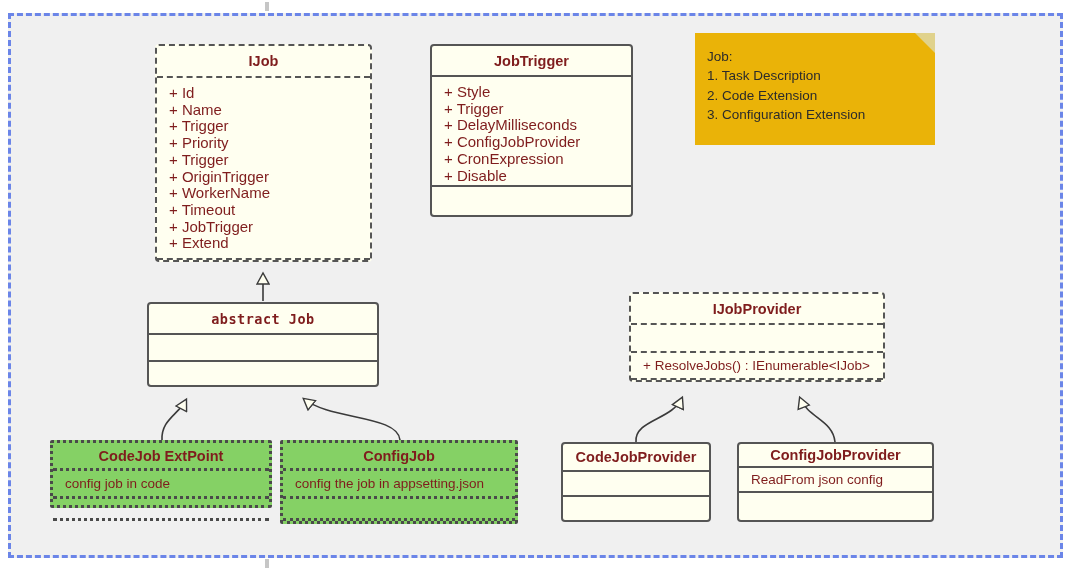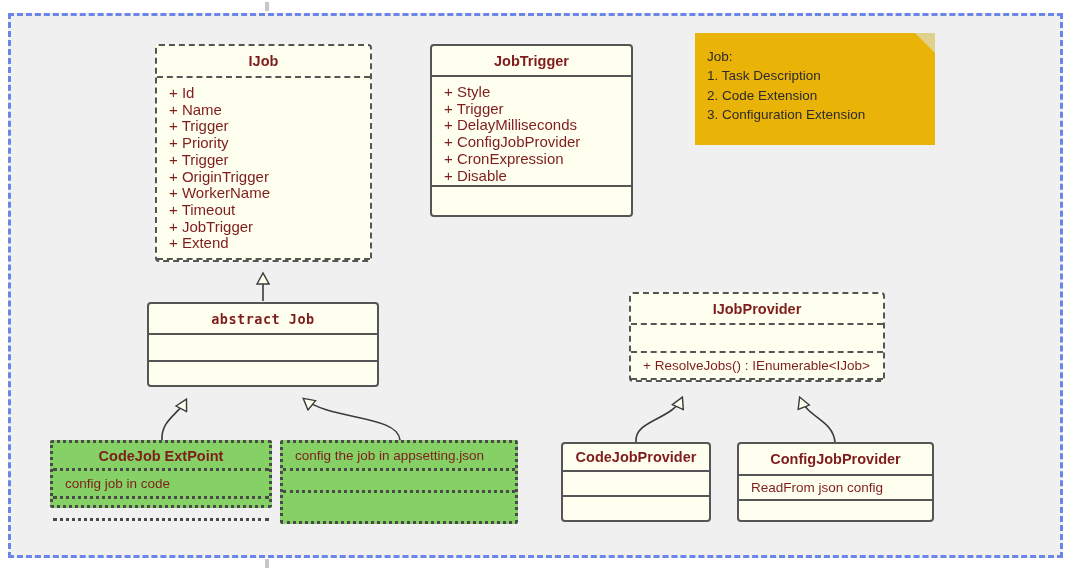--- a/index.html
+++ b/index.html
@@ -180,29 +180,30 @@
     <div class="cmp single-line" style="height:27px;">+ ResolveJobs() : IEnumerable&lt;IJob&gt;</div>
   </div>
 
   <div class="umlbox dotted" style="left:50px;top:440px;width:222px;height:68px;">
     <div class="cmp title-cmp" style="height:28px;">CodeJob ExtPoint</div>
     <div class="cmp single-line" style="height:28px;">config job in code</div>
     <div class="cmp empty-cmp" style="height:22px;"></div>
   </div>
 
   <div class="umlbox dotted" style="left:280px;top:440px;width:238px;height:84px;">
+    <div class="cmp title-cmp" style="height:28px;">ConfigJob</div>
     <div class="cmp single-line" style="height:28px;">config the job in appsetting.json</div>
     <div class="cmp empty-cmp" style="height:22px;"></div>
   </div>
 
   <div class="umlbox" style="left:561px;top:442px;width:150px;height:80px;">
     <div class="cmp title-cmp" style="height:28px;">CodeJobProvider</div>
     <div class="cmp empty-cmp" style="height:25px;"></div>
     <div class="cmp empty-cmp" style="height:23px;"></div>
   </div>
 
   <div class="umlbox" style="left:737px;top:442px;width:197px;height:80px;">
-    <div class="cmp title-cmp" style="height:32px;">ConfigJobProvider</div>
+    <div class="cmp title-cmp" style="height:24px;">ConfigJobProvider</div>
     <div class="cmp single-line" style="height:25px;">ReadFrom json config</div>
     <div class="cmp empty-cmp" style="height:23px;"></div>
   </div>
 
 </div>
 
 </body></html>

